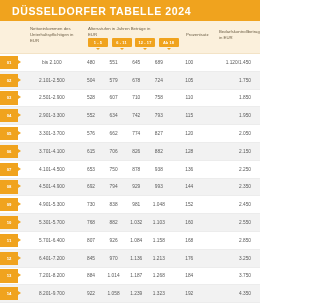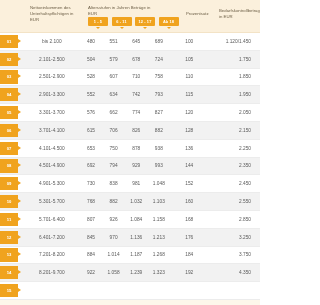--- a/index.html
+++ b/index.html
@@ -71,20 +71,23 @@
   .c-income{width:64px;text-align:center;margin-left:6px;}
   .c-num{width:26px;text-align:center;}
   .c-pct{width:30px;text-align:center;margin-left:6px;}
   .c-bedarf{width:56px;text-align:right;padding-right:9px;}
 </style>
 </head>
 <body>
 
 <div class="page">
 
+  <div class="banner">
+    <div class="banner-title">DÜSSELDORFER TABELLE 2024</div>
+  </div>
 
   <div class="thead">
     <div class="th th-income">Nettoeinkommen des Unterhaltspflichtigen in EUR</div>
     <div class="th th-ages">Altersstufen in Jahren Beträge in EUR</div>
     <div class="th th-pct">Prozentsatz</div>
     <div class="th th-bedarf">Bedarfskontrollbetrag in EUR</div>
     <div class="badges">
       <div class="badge">1 - 5</div>
       <div class="badge">6 - 11</div>
       <div class="badge">12 - 17</div>

